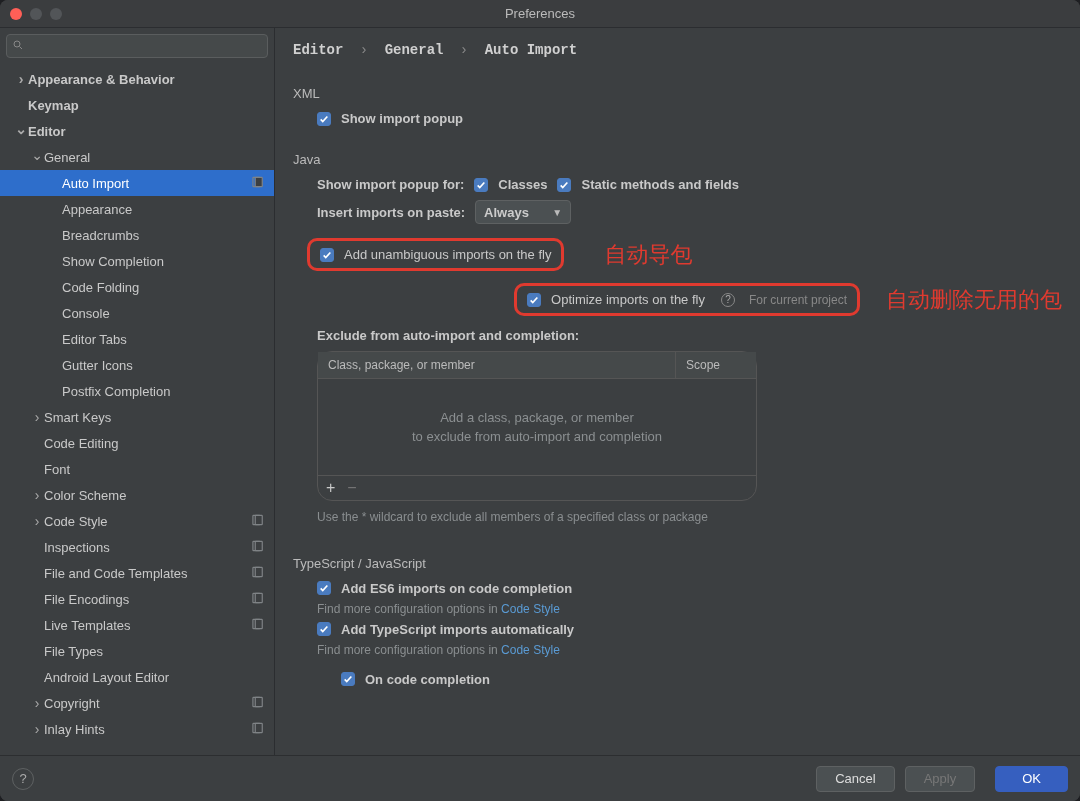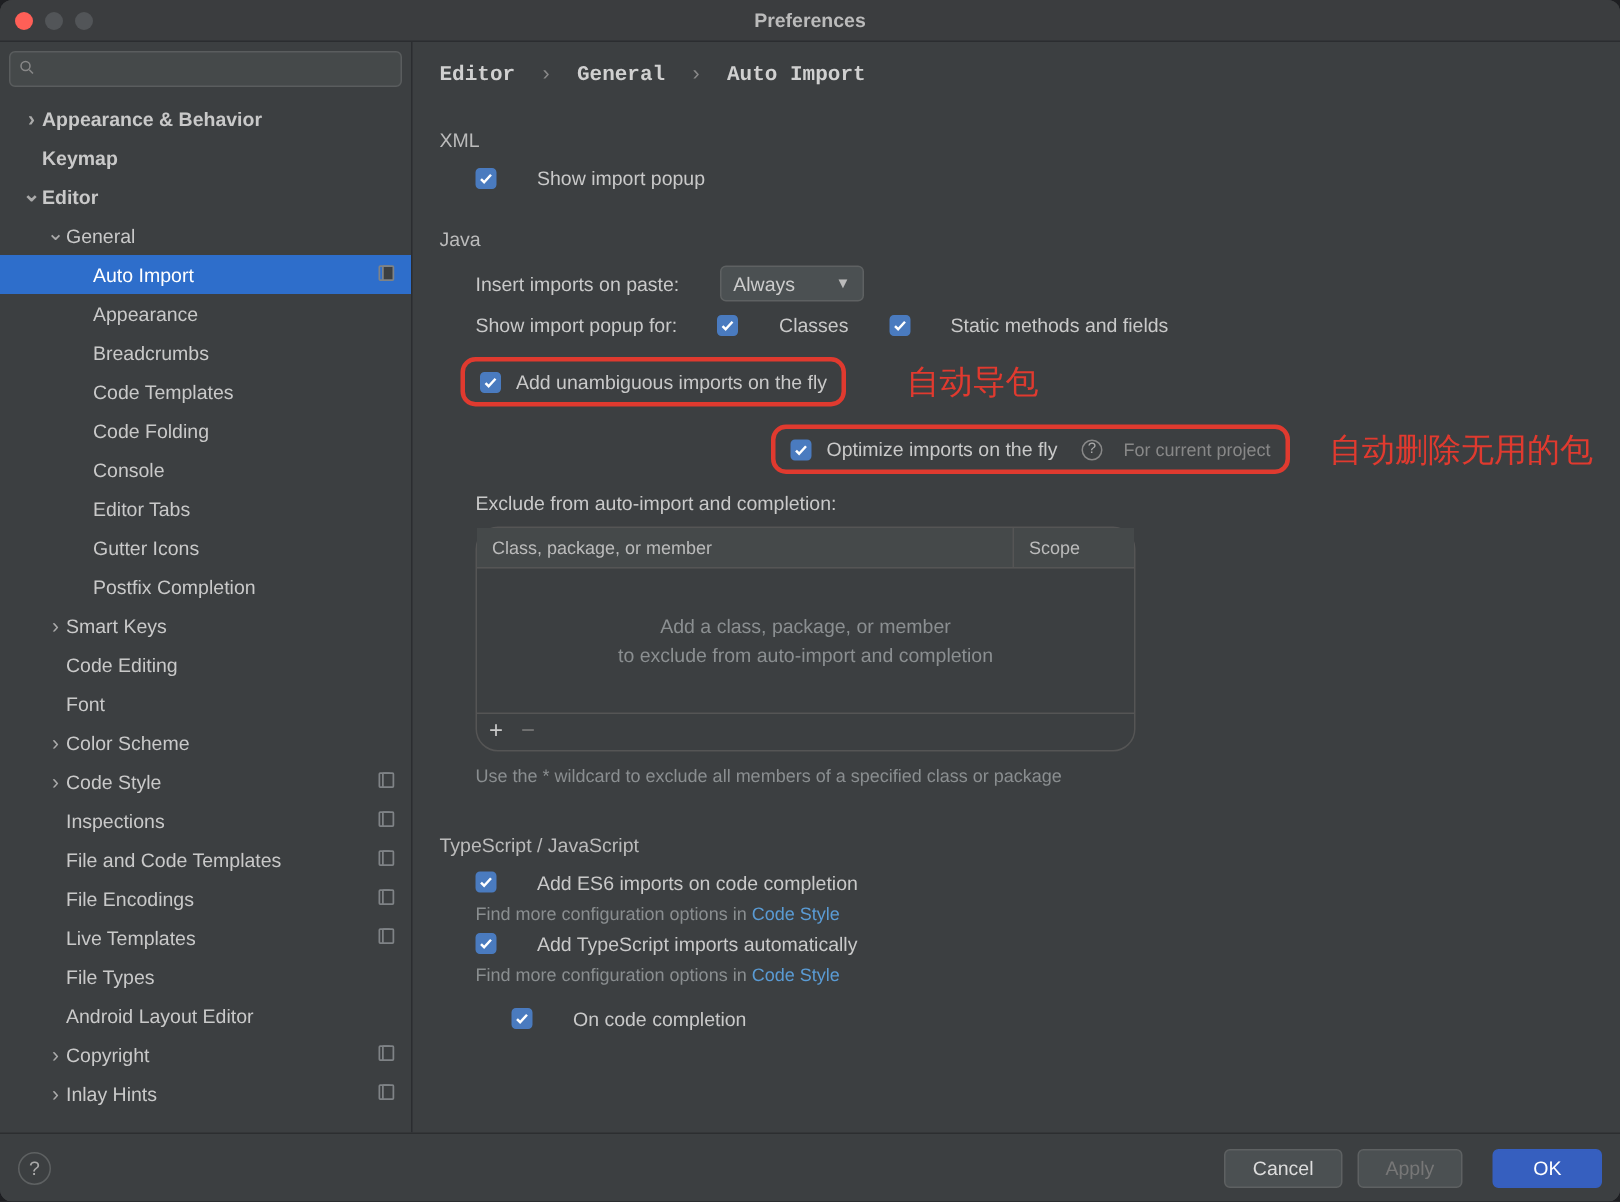--- a/index.html
+++ b/index.html
@@ -4,21 +4,21 @@
 <style>
   * { box-sizing: border-box; margin: 0; padding: 0; }
   html, body { width: 1080px; height: 801px; overflow: hidden; font-family: -apple-system, "Helvetica Neue", Arial, sans-serif; font-size: 13px; background: #1e1f22; color: #bbb; }
   .window { width: 1080px; height: 801px; background: #3c3f41; display: flex; flex-direction: column; border-radius: 8px; overflow: hidden; }
   .titlebar { height: 28px; background: #3b3d3f; display: flex; align-items: center; padding: 0 10px; position: relative; border-bottom: 1px solid #2b2d30; }
   .traffic { display: flex; gap: 8px; }
   .traffic span { width: 12px; height: 12px; border-radius: 50%; display: inline-block; }
   .t-close { background: #ff5f57; }
   .t-min   { background: #525558; }
   .t-max   { background: #525558; }
-  .titlebar .title { position: absolute; left: 0; right: 0; text-align: center; color: #bbb; font-size: 13px; font-weight: 700; }
+  .titlebar .title { position: absolute; left: 0; right: 0; text-align: center; color: #bbb; font-size: 13px; font-weight: 400; }
   .body { flex: 1; display: flex; min-height: 0; }
   .sidebar { width: 275px; background: #3c3f41; border-right: 1px solid #2b2d30; display: flex; flex-direction: column; }
   .search { padding: 6px; }
   .search input { width: 100%; height: 24px; background: #45494a; border: 1px solid #5a5d5e; border-radius: 4px; color: #aaa; padding: 0 22px; font-size: 13px; outline: none; }
   .search-wrap { position: relative; }
   .search-wrap .mag-icon { position: absolute; left: 12px; top: 11px; width: 12px; height: 12px; color: #888; }
   .tree { flex: 1; overflow: auto; padding-top: 2px; }
   .tree-item { display: flex; align-items: center; height: 26px; padding-right: 10px; cursor: pointer; color: #c9c9c9; }
   .tree-item.bold { font-weight: 700; }
   .tree-item .chev { width: 14px; display: inline-flex; justify-content: center; color: #aaa; font-size: 14px; line-height: 1; }
@@ -26,21 +26,21 @@
   .tree-item .spacer { flex: 1; }
   .tree-item .badge-icon { width: 14px; height: 14px; color: #7f8386; }
   .indent0 { padding-left: 14px; }
   .indent1 { padding-left: 30px; }
   .indent2 { padding-left: 48px; }
   .content { flex: 1; display: flex; flex-direction: column; min-width: 0; }
   .breadcrumb { padding: 14px 18px 10px; color: #d0d0d0; font-weight: 700; font-size: 14px; font-family: Liberation Mono, monospace; }
   .breadcrumb .sep { color: #888; padding: 0 8px; font-weight: 400; }
   .main { flex: 1; overflow: auto; padding: 0 18px 10px 18px; position: relative; }
   .section-title { color: #bbb; margin: 18px 0 10px; font-size: 13px; }
-  .row { display: flex; align-items: center; gap: 27px; margin: 8px 0 8px 0; }
+  .row { display: flex; align-items: center; gap: 10px; margin: 8px 0 8px 0; font-weight: bold; }
   .row.indent { margin-left: 24px; }
   .cb { width: 14px; height: 14px; border: 1px solid #6e7274; border-radius: 3px; display: inline-flex; align-items: center; justify-content: center; background: #43494a; }
   .cb.checked { background:#4a7bbf; border-color:#4a7bbf; }
   .cb svg { width: 10px; height: 10px; color: #fff; }
   .label-text { color: #c9c9c9; }
   .select { display: inline-flex; align-items: center; border: 1px solid #5e6162; border-radius: 4px; background: #4b5052; height: 24px; padding: 0 8px; min-width: 96px; justify-content: space-between; color:#ccc; }
   .select .sel-chev { font-size: 10px; color: #bbb; }
   .highlight { border: 3px solid #e03a2f; border-radius: 10px; padding: 6px 10px; display: inline-flex; align-items: center; gap: 10px; }
   .red-note { color: #e03a2f; font-size: 22px; font-weight: 400; position: relative; }
   .opt-row { display: flex; align-items: center; margin-bottom: 12px; }
@@ -123,21 +123,21 @@
             <span>Appearance</span>
             <span class="spacer"></span>
           </div>
           <div class="tree-item indent2">
             <span class="chev"></span>
             <span>Breadcrumbs</span>
             <span class="spacer"></span>
           </div>
           <div class="tree-item indent2">
             <span class="chev"></span>
-            <span>Code Templates</span>
+            <span>Show Completion</span>
             <span class="spacer"></span>
           </div>
           <div class="tree-item indent2">
             <span class="chev"></span>
             <span>Code Folding</span>
             <span class="spacer"></span>
           </div>
           <div class="tree-item indent2">
             <span class="chev"></span>
             <span>Console</span>
@@ -271,41 +271,41 @@
               <svg viewBox="0 0 24 24" fill="none" stroke="currentColor" stroke-width="4">
                 <polyline points="4,13 9,18 20,6"></polyline>
               </svg>
             </span>
           <span class="label-text">Show import popup</span>
         </div>
 
         <div class="section-title" style="margin-top:26px">Java</div>
 
         <div class="row indent">
+          <span class="label-text">Show import popup for:</span>
+          <span class="cb checked">
+              <svg viewBox="0 0 24 24" fill="none" stroke="currentColor" stroke-width="4">
+                <polyline points="4,13 9,18 20,6"></polyline>
+              </svg>
+            </span>
+          <span class="label-text">Classes</span>
+          <span class="cb checked">
+              <svg viewBox="0 0 24 24" fill="none" stroke="currentColor" stroke-width="4">
+                <polyline points="4,13 9,18 20,6"></polyline>
+              </svg>
+            </span>
+          <span class="label-text">Static methods and fields</span>
+        </div>
+
+        <div class="row indent">
           <span class="label-text">Insert imports on paste:</span>
           <span class="select">
             <span>Always</span>
             <span class="sel-chev">▼</span>
           </span>
-        </div>
-
-        <div class="row indent">
-          <span class="label-text">Show import popup for:</span>
-          <span class="cb checked">
-              <svg viewBox="0 0 24 24" fill="none" stroke="currentColor" stroke-width="4">
-                <polyline points="4,13 9,18 20,6"></polyline>
-              </svg>
-            </span>
-          <span class="label-text">Classes</span>
-          <span class="cb checked">
-              <svg viewBox="0 0 24 24" fill="none" stroke="currentColor" stroke-width="4">
-                <polyline points="4,13 9,18 20,6"></polyline>
-              </svg>
-            </span>
-          <span class="label-text">Static methods and fields</span>
         </div>
 
         <div class="opt-row" style="margin-left:14px; margin-top:14px;">
           <span class="highlight">
             <span class="cb checked">
                 <svg viewBox="0 0 24 24" fill="none" stroke="currentColor" stroke-width="4">
                   <polyline points="4,13 9,18 20,6"></polyline>
                 </svg>
               </span>
             <span class="label-text">Add unambiguous imports on the fly</span>

